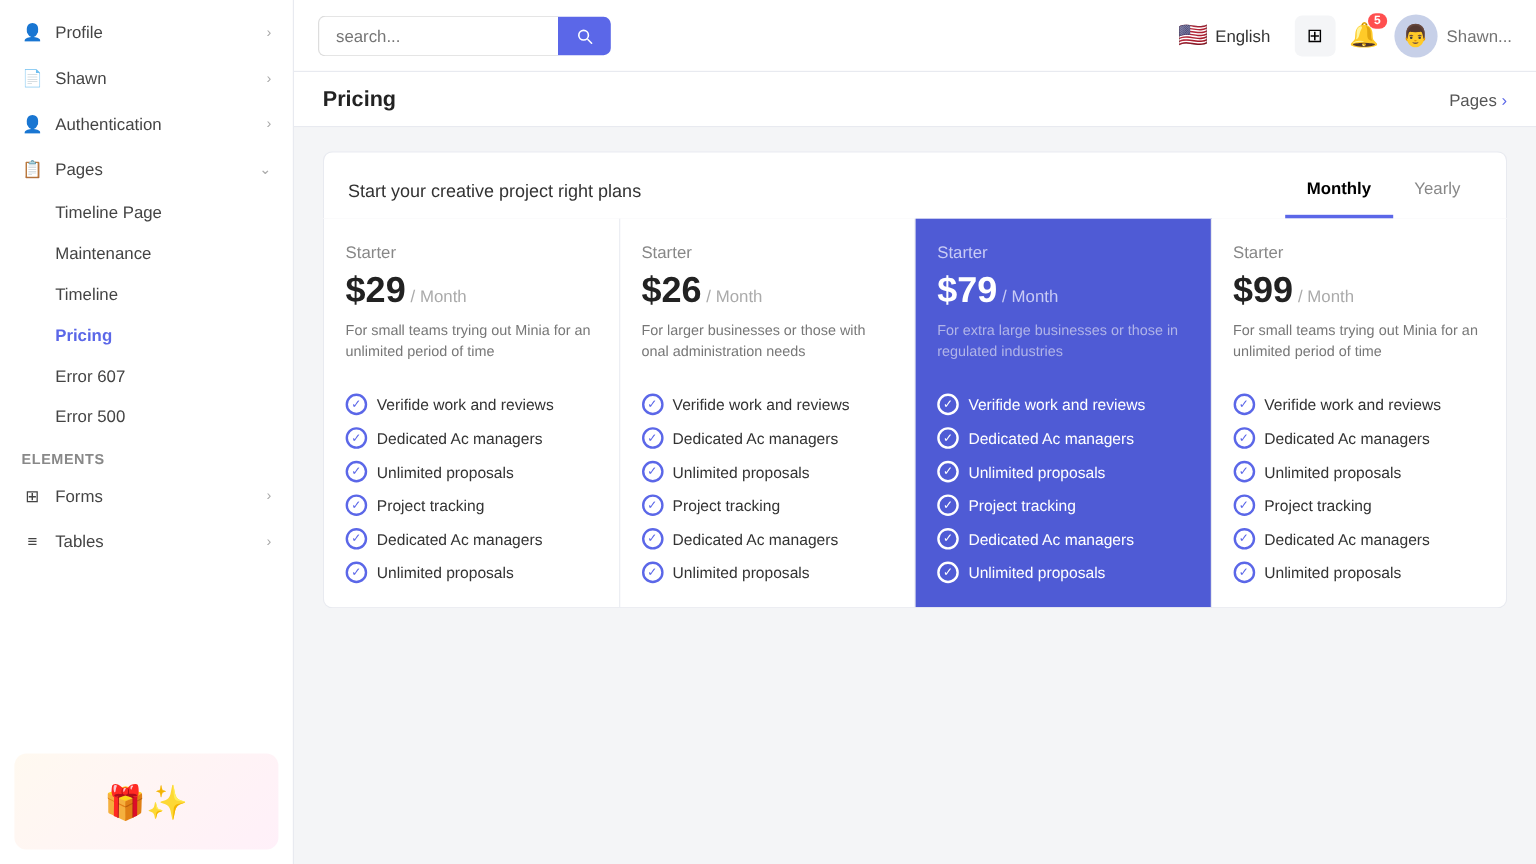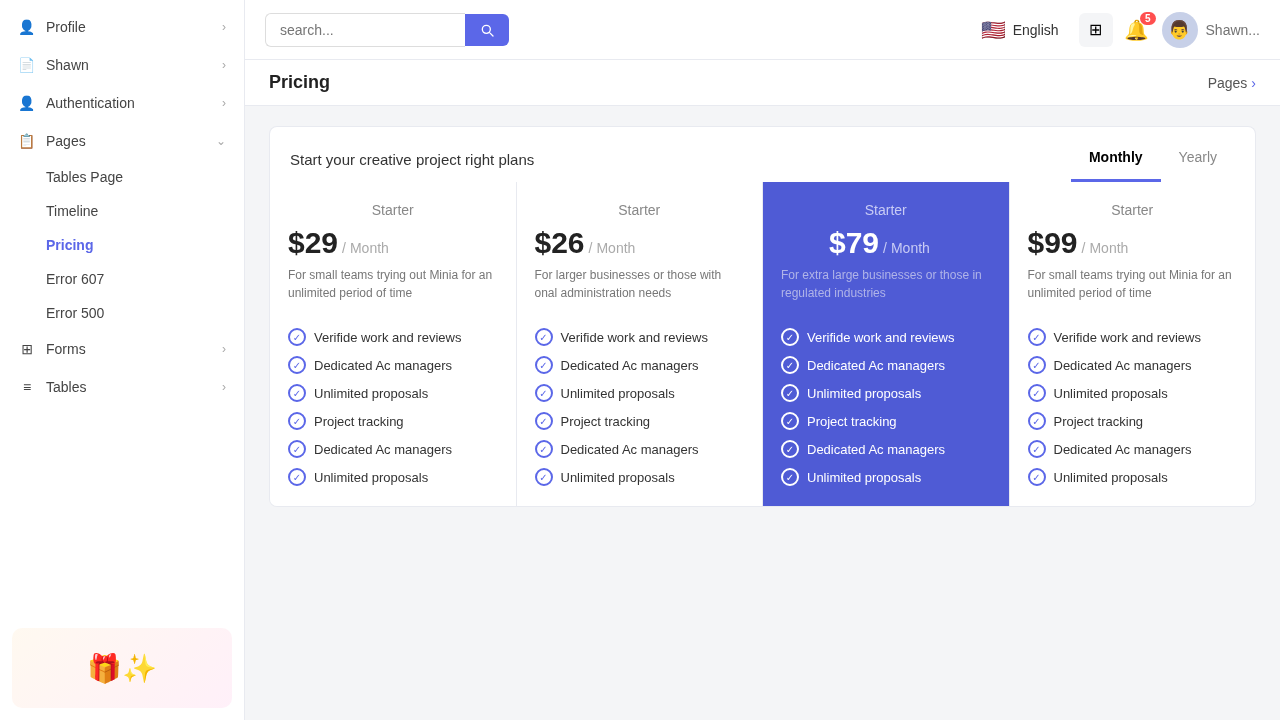--- a/index.html
+++ b/index.html
@@ -244,37 +244,36 @@
     }
     .pricing-card:last-child { border-right: none; }
     .pricing-card.highlighted {
       background: #4f5bd5;
       color: #fff;
     }
     .card-plan-label {
       font-size: 14px;
       color: #888;
       margin-bottom: 8px;
-      text-align: center;
     }
     .pricing-card.highlighted .card-plan-label {
       color: #c8cbf5;
     }
     .card-price {
       display: flex;
       align-items: baseline;
       gap: 4px;
       margin-bottom: 6px;
     }
     .price-amount {
       font-size: 30px;
       font-weight: 700;
       color: #222;
     }
-    .pricing-card.highlighted .price-amount { color: #fff; margin-left: 48px; }
+    .pricing-card.highlighted .price-amount { color: #fff; }
     .price-divider { font-size: 14px; color: #aaa; }
     .pricing-card.highlighted .price-divider { color: #c8cbf5; }
     .price-period { font-size: 14px; color: #aaa; }
     .pricing-card.highlighted .price-period { color: #c8cbf5; }
     .card-desc {
       font-size: 12px;
       color: #777;
       margin-bottom: 14px;
       min-height: 48px;
       line-height: 1.5;
@@ -323,35 +322,39 @@
     <span>Authentication</span>
     <span class="chevron">›</span>
   </div>
   <div class="sidebar-item">
     <span class="icon-placeholder">📋</span>
     <span>Pages</span>
     <span class="chevron">⌄</span>
   </div>
 
   <div class="sidebar-sub-item">
-    <span>Tables Page</span>
+    <span>Timeline Page</span>
+  </div>
+  <div class="sidebar-sub-item">
+    <span>Maintenance</span>
   </div>
   <div class="sidebar-sub-item">
     <span>Timeline</span>
   </div>
   <div class="sidebar-sub-item active" style="color:#5b67e8;font-weight:600;">
     <span>Pricing</span>
   </div>
   <div class="sidebar-sub-item">
     <span>Error 607</span>
   </div>
   <div class="sidebar-sub-item">
     <span>Error 500</span>
   </div>
 
+  <div class="elements-header">Elements</div>
   <div class="sidebar-item">
     <span class="icon-placeholder">⊞</span>
     <span>Forms</span>
     <span class="chevron">›</span>
   </div>
   <div class="sidebar-item">
     <span class="icon-placeholder">≡</span>
     <span>Tables</span>
     <span class="chevron">›</span>
   </div>

